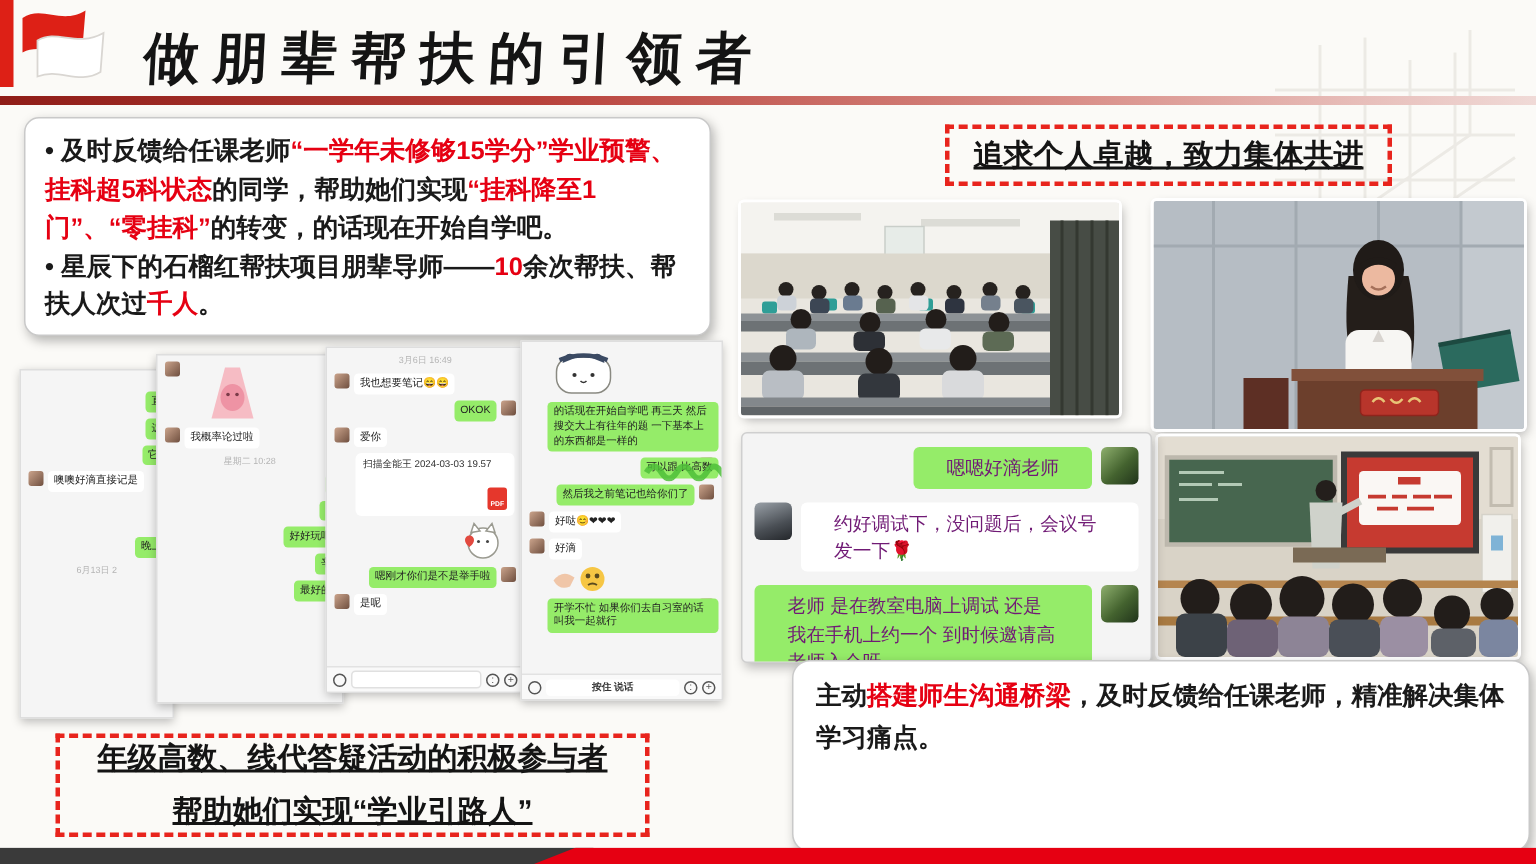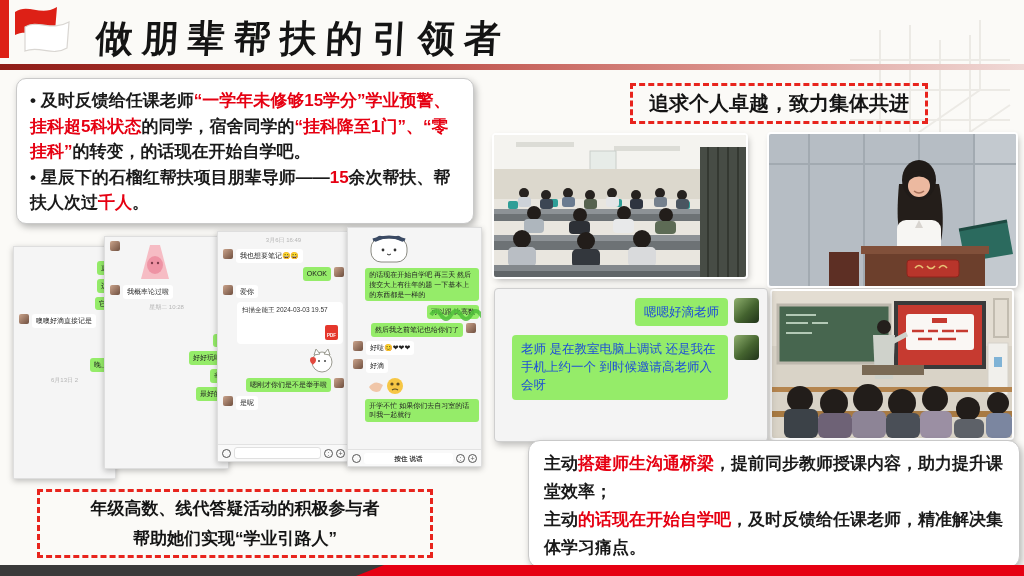--- a/index.html
+++ b/index.html
@@ -11,35 +11,35 @@
          font-size:37px;color:#141414;letter-spacing:9px;white-space:nowrap;transform:skewX(-3deg);}
   .divider{position:absolute;left:0;top:64px;width:1024px;height:6px;
            background:linear-gradient(90deg,#8f1d18 0%,#b8423b 35%,#d98f89 70%,#f0dad7 100%);}
   
   .card{background:#ffffff;border:1px solid #c9c9c9;border-radius:10px;box-shadow:2px 3px 7px rgba(0,0,0,.28);}
   .intro{left:16px;top:78px;width:458px;height:146px;padding:9px 13px;box-sizing:border-box;
          font-size:17px;font-weight:bold;color:#1a1a1a;line-height:1.5;}
   .intro p{margin:0;}
   .red{color:#e60012;}
   .dashed{border:3px dashed #e8241d;display:flex;flex-direction:column;align-items:center;justify-content:center;
-          font-weight:bold;color:#141414;text-align:center;box-sizing:border-box;background:transparent;}
+          font-weight:bold;color:#141414;text-align:center;box-sizing:border-box;background:transparent;text-decoration:underline;}
   .slogan{left:630px;top:83px;width:298px;height:41px;font-size:20px;}
-  .guide{left:37px;top:489px;width:396px;height:69px;font-size:17px;line-height:1.75;text-align:right;}
+  .guide{left:37px;top:489px;width:396px;height:69px;font-size:20px;line-height:1.75;text-align:right;}
   .bridge{left:528px;top:440px;width:492px;height:128px;border-radius:12px;padding:9px 15px;box-sizing:border-box;
           font-size:17px;font-weight:bold;color:#1a1a1a;line-height:1.65;}
   .bridge p{margin:0;}
   
   .photo{position:absolute;box-shadow:0 0 0 2px #ffffff,2px 3px 7px rgba(0,0,0,.3);border-radius:2px;overflow:hidden;}
   .photo svg{display:block;}
   
   .wchat{left:494px;top:288px;width:272px;height:152px;background:#f4f4f4;border:1px solid #cfcfcf;border-radius:4px;
          box-shadow:2px 3px 7px rgba(0,0,0,.25);overflow:hidden;}
   .mrow{display:flex;gap:6px;margin:9px 8px;align-items:flex-start;}
   .mrow.r{justify-content:flex-end;}
-  .mb{background:#fff;border-radius:4px;padding:5px 9px;font-size:12.5px;line-height:1.45;color:#1d4ed8;max-width:198px;}
+  .mb{background:#fff;border-radius:4px;padding:5px 22px;font-size:12.5px;line-height:1.45;color:#701a75;max-width:198px;}
   .mb.g{background:#95ec69;}
   .mav{width:25px;height:25px;border-radius:4px;flex:0 0 auto;}
   .mav.girl{background:linear-gradient(135deg,#8fb06e 0%,#44632f 55%,#20331a 100%);}
   .mav.dark{background:linear-gradient(160deg,#9aa1a8 0%,#4a4f55 60%,#23262a 100%);}
   
   .chat-sm{position:absolute;background:#f5f5f5;border:1px solid #dedede;
            box-shadow:0 2px 6px rgba(0,0,0,.25);overflow:hidden;}
   .srow{display:flex;align-items:flex-start;gap:3px;margin:4px 5px;}
   .srow.r{justify-content:flex-end;}
   .sb{background:#fff;border-radius:3px;padding:2px 4px;font-size:7px;line-height:1.4;color:#222;max-width:86%;position:relative;}
@@ -84,22 +84,22 @@
 
   <svg class="abs" style="left:0;top:0" width="92" height="66">
     <rect x="0" y="0" width="9" height="58" fill="#dd2016"></rect>
     <path d="M15 12 C28 3 41 17 57 7 L55 31 C41 40 28 28 15 35 Z" fill="#dd2016"></path>
     <path d="M25 27 C38 19 51 32 69 22 L67 48 C52 57 40 45 25 51 Z" fill="#ffffff" stroke="#d9d6d2" stroke-width="1.2"></path>
   </svg>
   <div class="title">做朋辈帮扶的引领者</div>
   <div class="divider"></div>
 
   <div class="abs card intro">
-    <p><span>•</span>&nbsp;<span>及时反馈给任课老师</span><span class="red">“一学年未修够15学分”学业预警、挂科超5科状态</span><span>的同学，宿舍同学的</span><span class="red">“挂科降至1门”、“零挂科”</span><span>的转变，的话现在开始自学吧。</span></p>
-    <p><span>•</span>&nbsp;<span>星辰下的石榴红帮扶项目朋辈导师——</span><span class="red">15</span><span>余次帮扶、帮扶人次过</span><span class="red">千人</span><span>。</span></p>
+    <p><span>•</span>&nbsp;<span>及时反馈给任课老师</span><span class="red">“一学年未修够15学分”学业预警、挂科超5科状态</span><span>的同学，帮助她们实现</span><span class="red">“挂科降至1门”、“零挂科”</span><span>的转变，的话现在开始自学吧。</span></p>
+    <p><span>•</span>&nbsp;<span>星辰下的石榴红帮扶项目朋辈导师——</span><span class="red">10</span><span>余次帮扶、帮扶人次过</span><span class="red">千人</span><span>。</span></p>
   </div>
 
   <div class="abs dashed slogan">
     <span>追求个人卓越，致力集体共进</span>
   </div>
 
   <div class="photo" style="left:494px;top:135px;width:252px;height:142px">
     <svg width="252" height="142" viewBox="0 0 252 142">
       <rect width="252" height="142" fill="#e9e6df"></rect>
       <rect width="252" height="34" fill="#f4f3ef"></rect>
@@ -227,20 +227,24 @@
       <circle cx="226" cy="112" r="11" fill="#221d1a"></circle>
         <rect x="214" y="122" width="26" height="25" rx="6" fill="#7b86a0"></rect>
     </svg>
   </div>
 
   <div class="abs wchat">
     <div class="mrow r">
       <div class="mb g">嗯嗯好滴老师</div>
       <div class="mav girl"></div>
     </div>
+    <div class="mrow">
+      <div class="mav dark"></div>
+      <div class="mb">约好调试下，没问题后，会议号发一下🌹</div>
+    </div>
     <div class="mrow r">
       <div class="mb g">老师 是在教室电脑上调试 还是我在手机上约一个 到时候邀请高老师入会呀</div>
       <div class="mav girl"></div>
     </div>
   </div>
 
   <div class="chat-sm" style="left:13px;top:246px;width:101px;height:231px;z-index:1">
     <div style="height:10px"></div>
     <div class="srow r">
         <div class="sb g clip1">直接看</div>
@@ -397,20 +401,19 @@
       <span class="icn">+</span>
     </div>
   </div>
 
   <div class="abs dashed guide">
     <div>年级高数、线代答疑活动的积极参与者</div>
     <div>帮助她们实现“学业引路人”</div>
   </div>
 
   <div class="abs card bridge">
-    <p><span>主动</span><span class="red">搭建师生沟通桥梁</span><span>，提前同步教师授课内容，助力提升课堂效率；</span></p>
-    <p><span>主动</span><span class="red">的话现在开始自学吧</span><span>，及时反馈给任课老师，精准解决集体学习痛点。</span></p>
+    <p><span>主动</span><span class="red">搭建师生沟通桥梁</span><span>，及时反馈给任课老师，精准解决集体学习痛点。</span></p>
   </div>
 
   <div class="bar-dark"></div>
   <div class="bar-red"></div>
 
 </div>
 
 </body></html>

